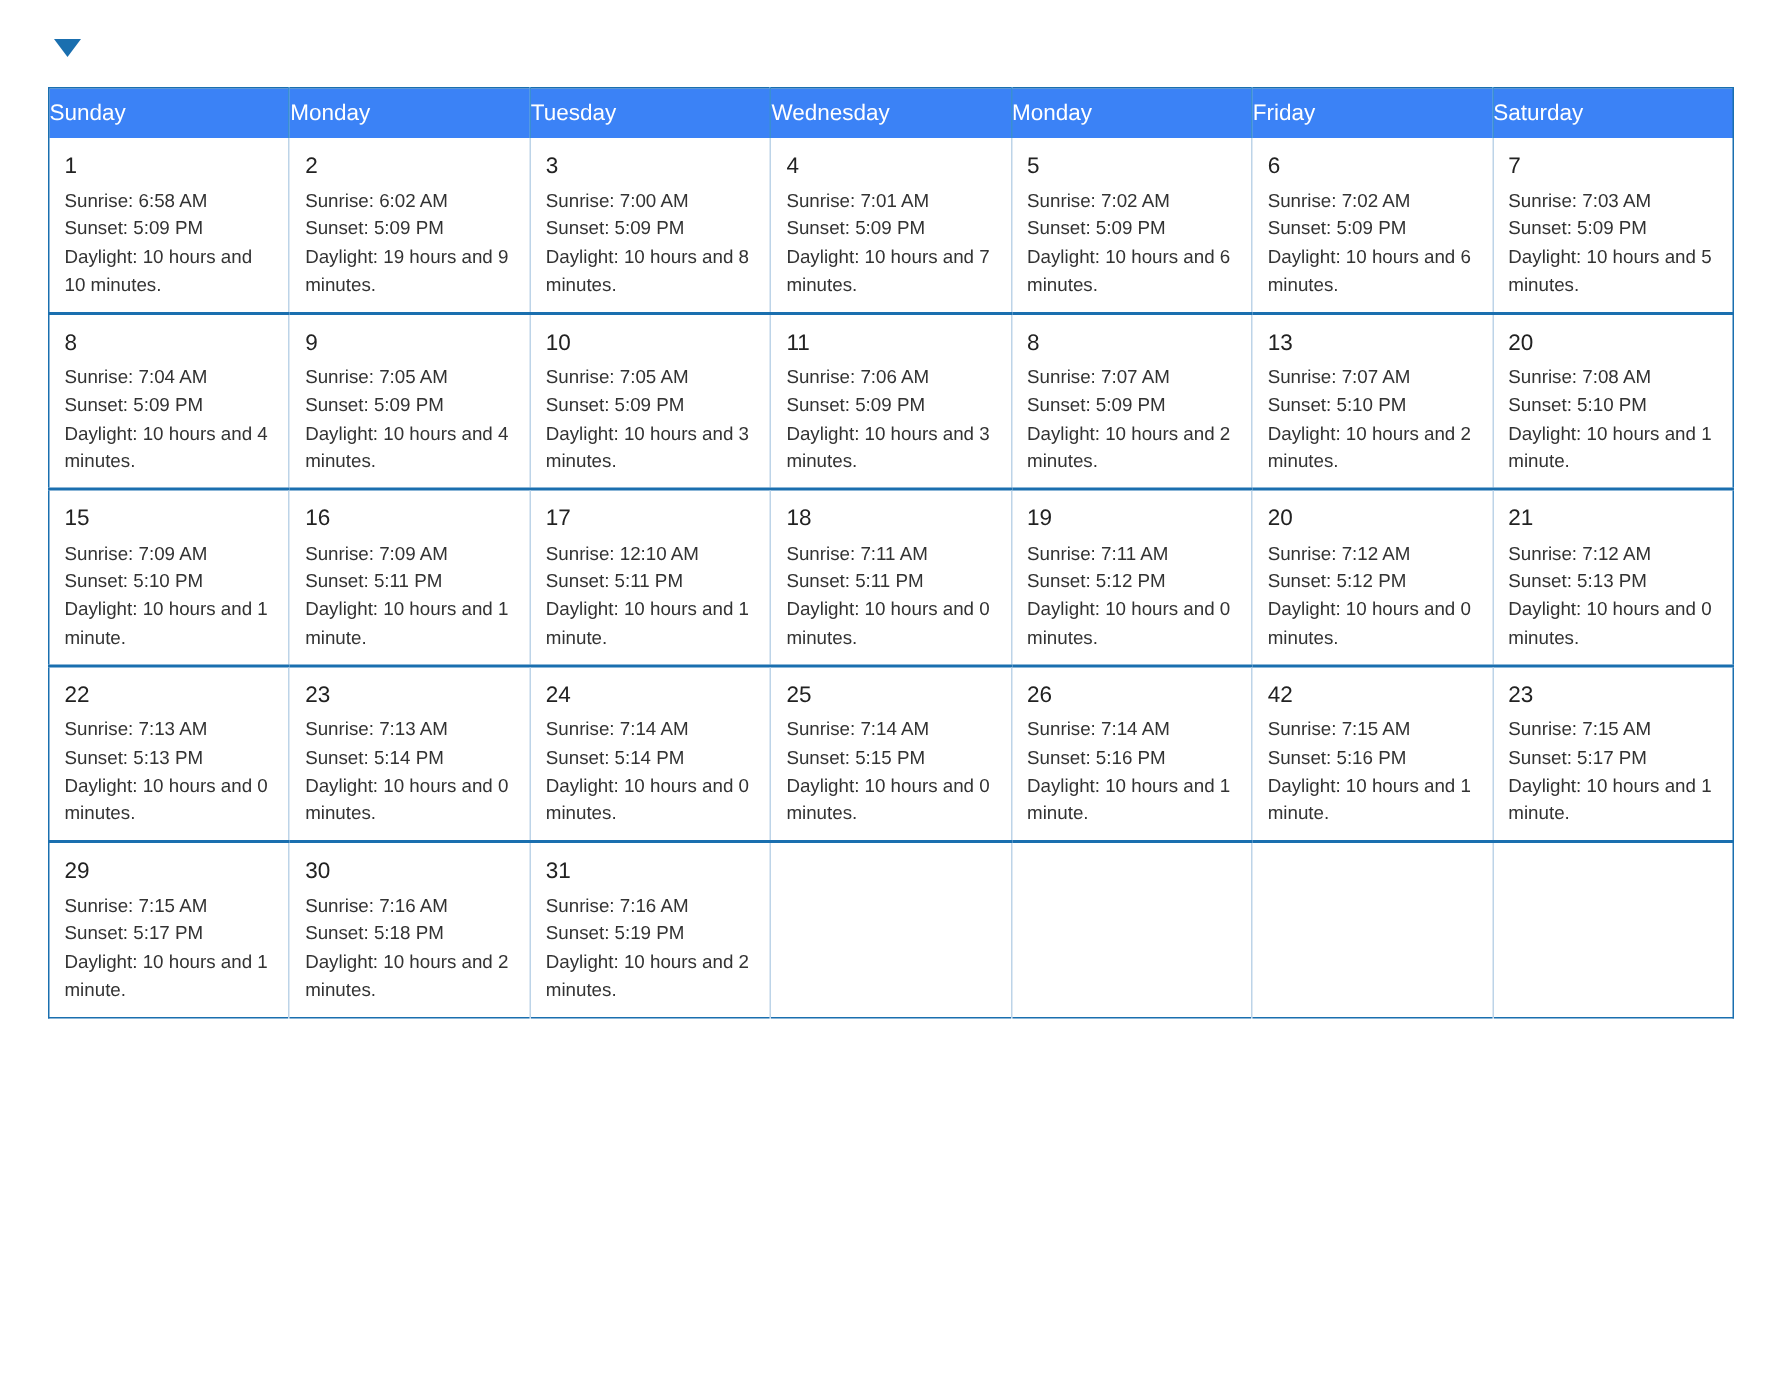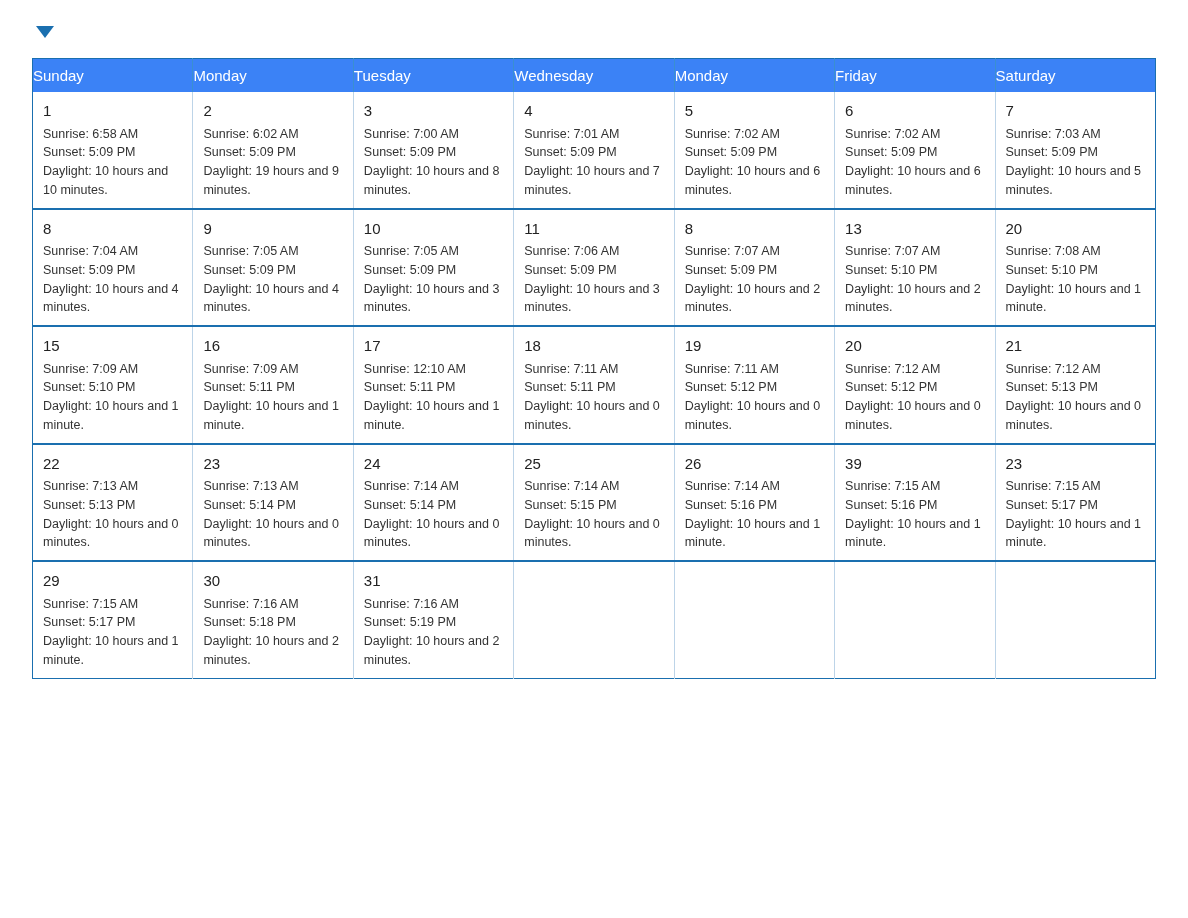--- a/index.html
+++ b/index.html
@@ -155,21 +155,21 @@
         <td><span class="day-number">19</span><span class="day-info">Sunrise: 7:11 AM</span><br><span class="day-info">Sunset: 5:12 PM</span><br><span class="day-info">Daylight: 10 hours and 0 minutes.</span></td>
         <td><span class="day-number">20</span><span class="day-info">Sunrise: 7:12 AM</span><br><span class="day-info">Sunset: 5:12 PM</span><br><span class="day-info">Daylight: 10 hours and 0 minutes.</span></td>
         <td><span class="day-number">21</span><span class="day-info">Sunrise: 7:12 AM</span><br><span class="day-info">Sunset: 5:13 PM</span><br><span class="day-info">Daylight: 10 hours and 0 minutes.</span></td>
       </tr>
       <tr>
         <td><span class="day-number">22</span><span class="day-info">Sunrise: 7:13 AM</span><br><span class="day-info">Sunset: 5:13 PM</span><br><span class="day-info">Daylight: 10 hours and 0 minutes.</span></td>
         <td><span class="day-number">23</span><span class="day-info">Sunrise: 7:13 AM</span><br><span class="day-info">Sunset: 5:14 PM</span><br><span class="day-info">Daylight: 10 hours and 0 minutes.</span></td>
         <td><span class="day-number">24</span><span class="day-info">Sunrise: 7:14 AM</span><br><span class="day-info">Sunset: 5:14 PM</span><br><span class="day-info">Daylight: 10 hours and 0 minutes.</span></td>
         <td><span class="day-number">25</span><span class="day-info">Sunrise: 7:14 AM</span><br><span class="day-info">Sunset: 5:15 PM</span><br><span class="day-info">Daylight: 10 hours and 0 minutes.</span></td>
         <td><span class="day-number">26</span><span class="day-info">Sunrise: 7:14 AM</span><br><span class="day-info">Sunset: 5:16 PM</span><br><span class="day-info">Daylight: 10 hours and 1 minute.</span></td>
-        <td><span class="day-number">39</span><span class="day-info">Sunrise: 7:15 AM</span><br><span class="day-info">Sunset: 5:16 PM</span><br><span class="day-info">Daylight: 10 hours and 1 minute.</span></td>
+        <td><span class="day-number">42</span><span class="day-info">Sunrise: 7:15 AM</span><br><span class="day-info">Sunset: 5:16 PM</span><br><span class="day-info">Daylight: 10 hours and 1 minute.</span></td>
         <td><span class="day-number">23</span><span class="day-info">Sunrise: 7:15 AM</span><br><span class="day-info">Sunset: 5:17 PM</span><br><span class="day-info">Daylight: 10 hours and 1 minute.</span></td>
       </tr>
       <tr>
         <td><span class="day-number">29</span><span class="day-info">Sunrise: 7:15 AM</span><br><span class="day-info">Sunset: 5:17 PM</span><br><span class="day-info">Daylight: 10 hours and 1 minute.</span></td>
         <td><span class="day-number">30</span><span class="day-info">Sunrise: 7:16 AM</span><br><span class="day-info">Sunset: 5:18 PM</span><br><span class="day-info">Daylight: 10 hours and 2 minutes.</span></td>
         <td><span class="day-number">31</span><span class="day-info">Sunrise: 7:16 AM</span><br><span class="day-info">Sunset: 5:19 PM</span><br><span class="day-info">Daylight: 10 hours and 2 minutes.</span></td>
         <td class="empty"></td>
         <td class="empty"></td>
         <td class="empty"></td>
         <td class="empty"></td>

